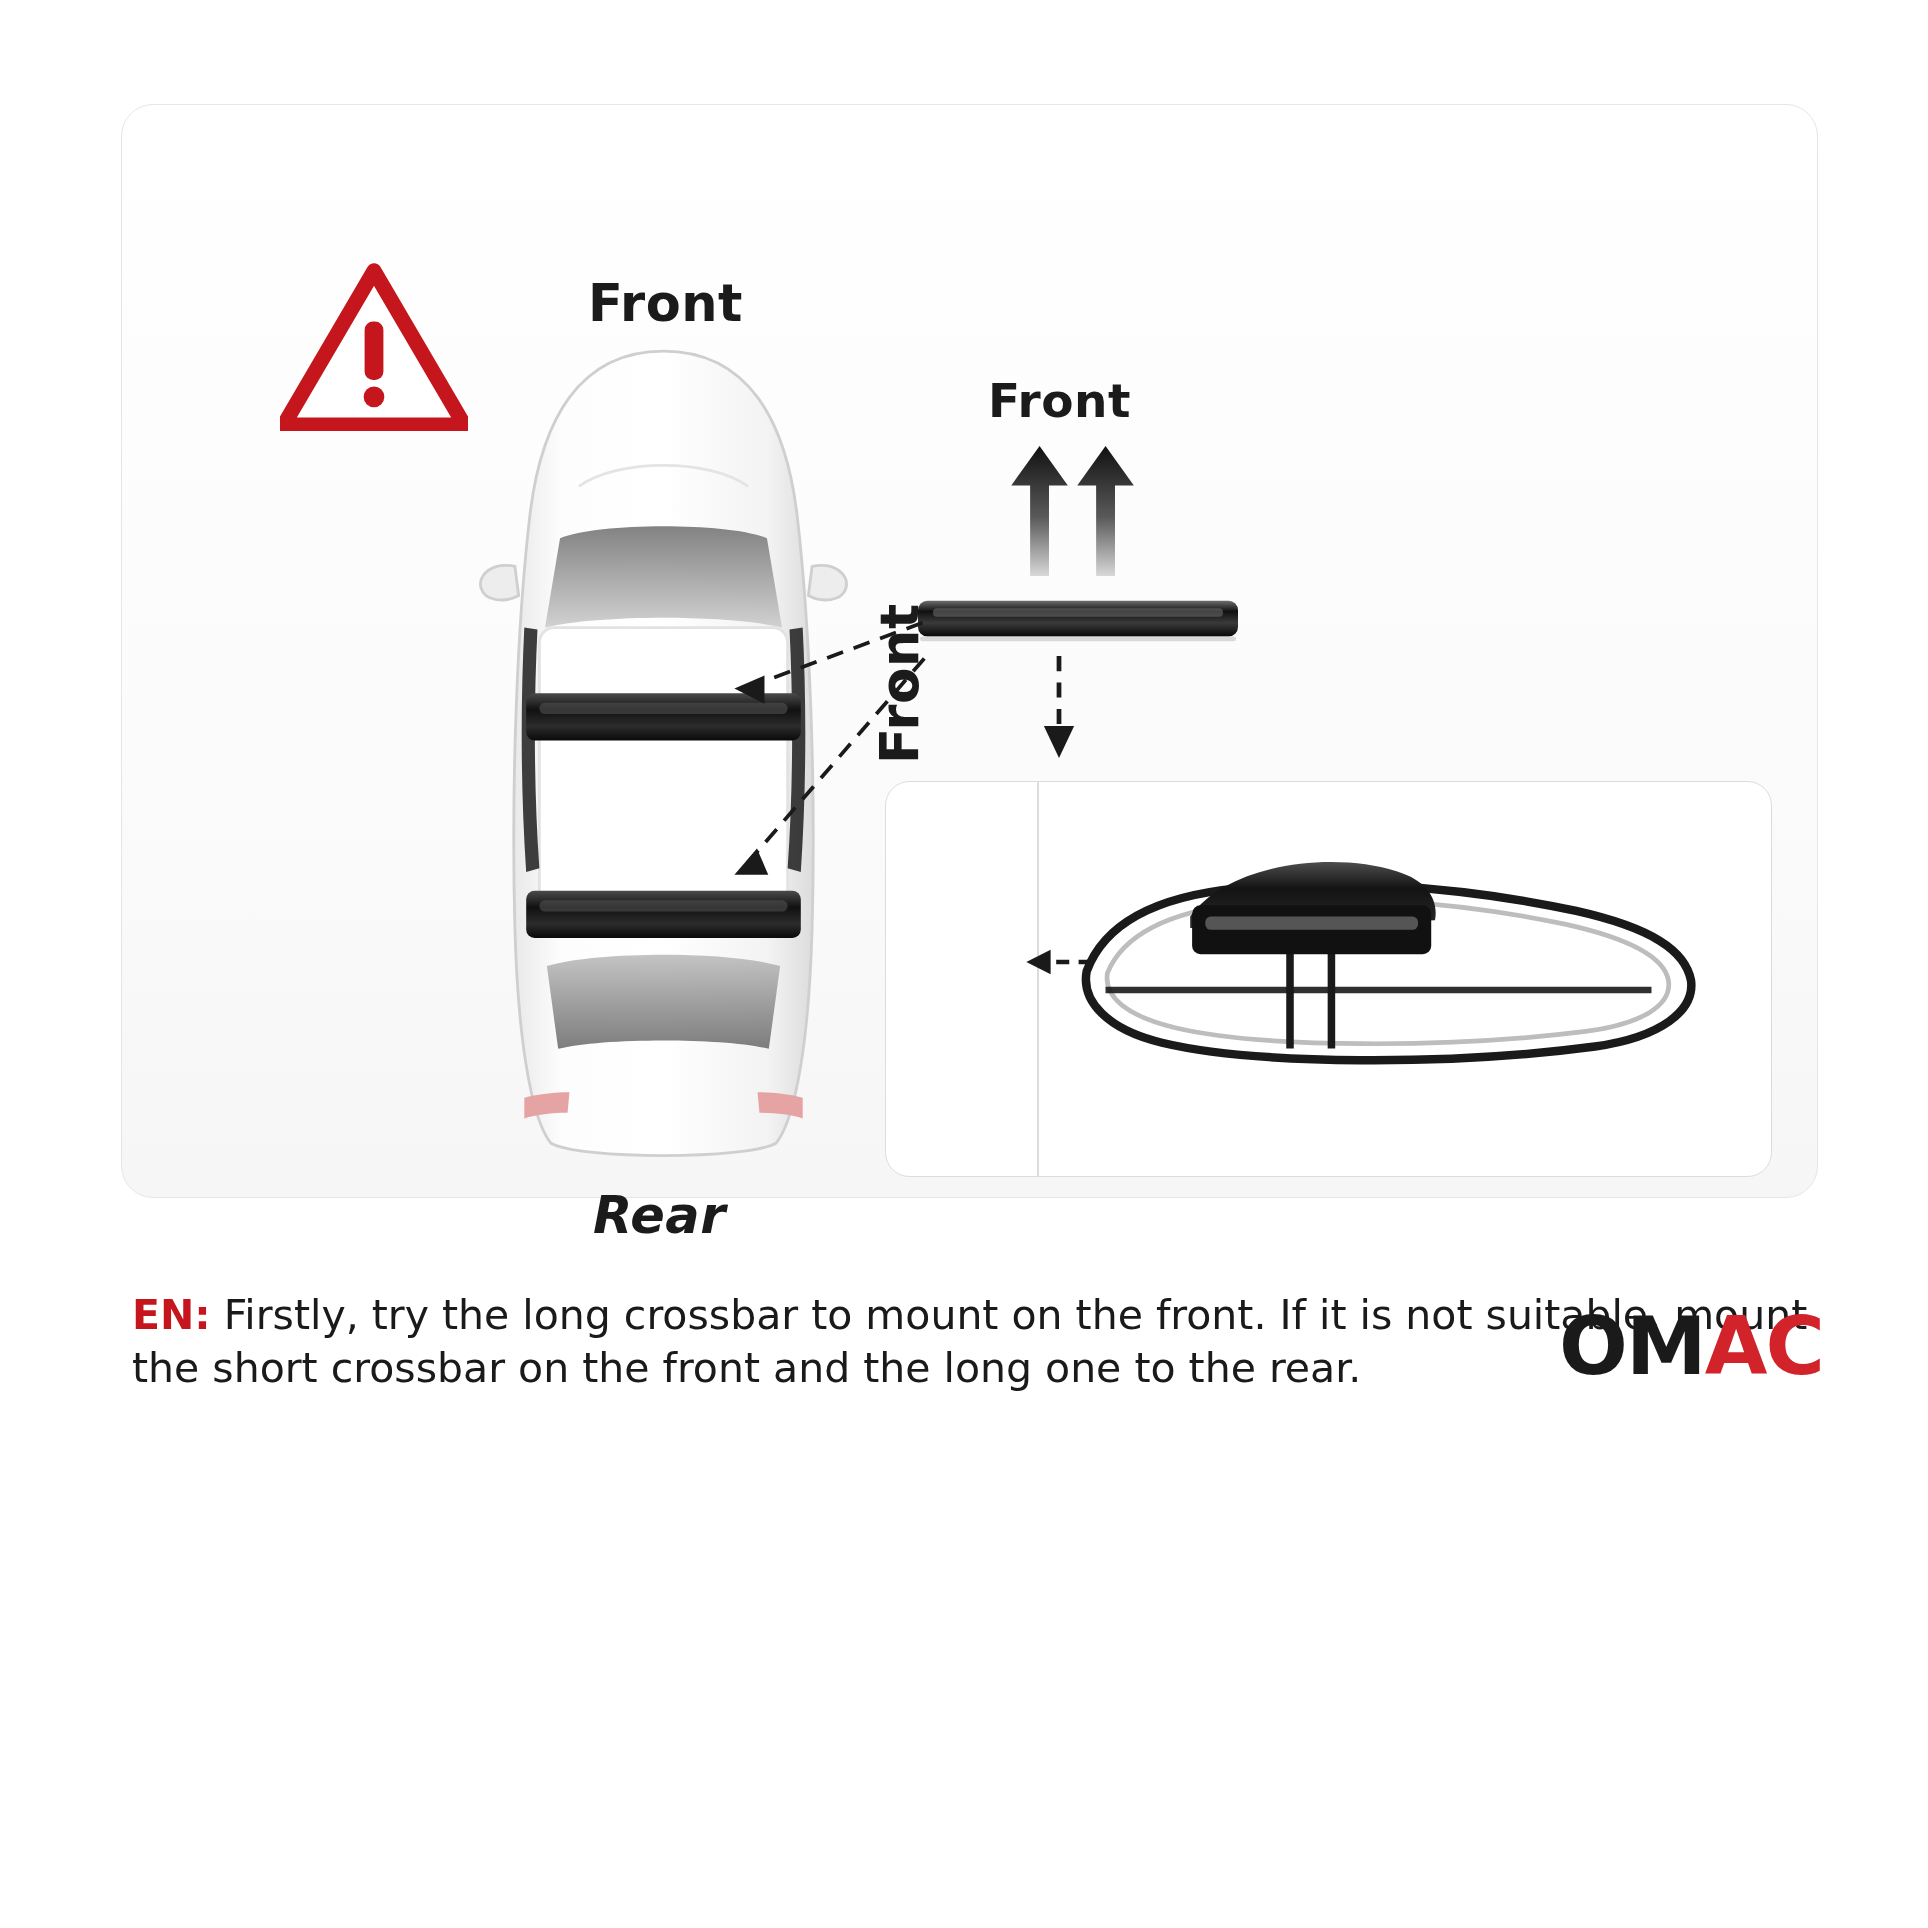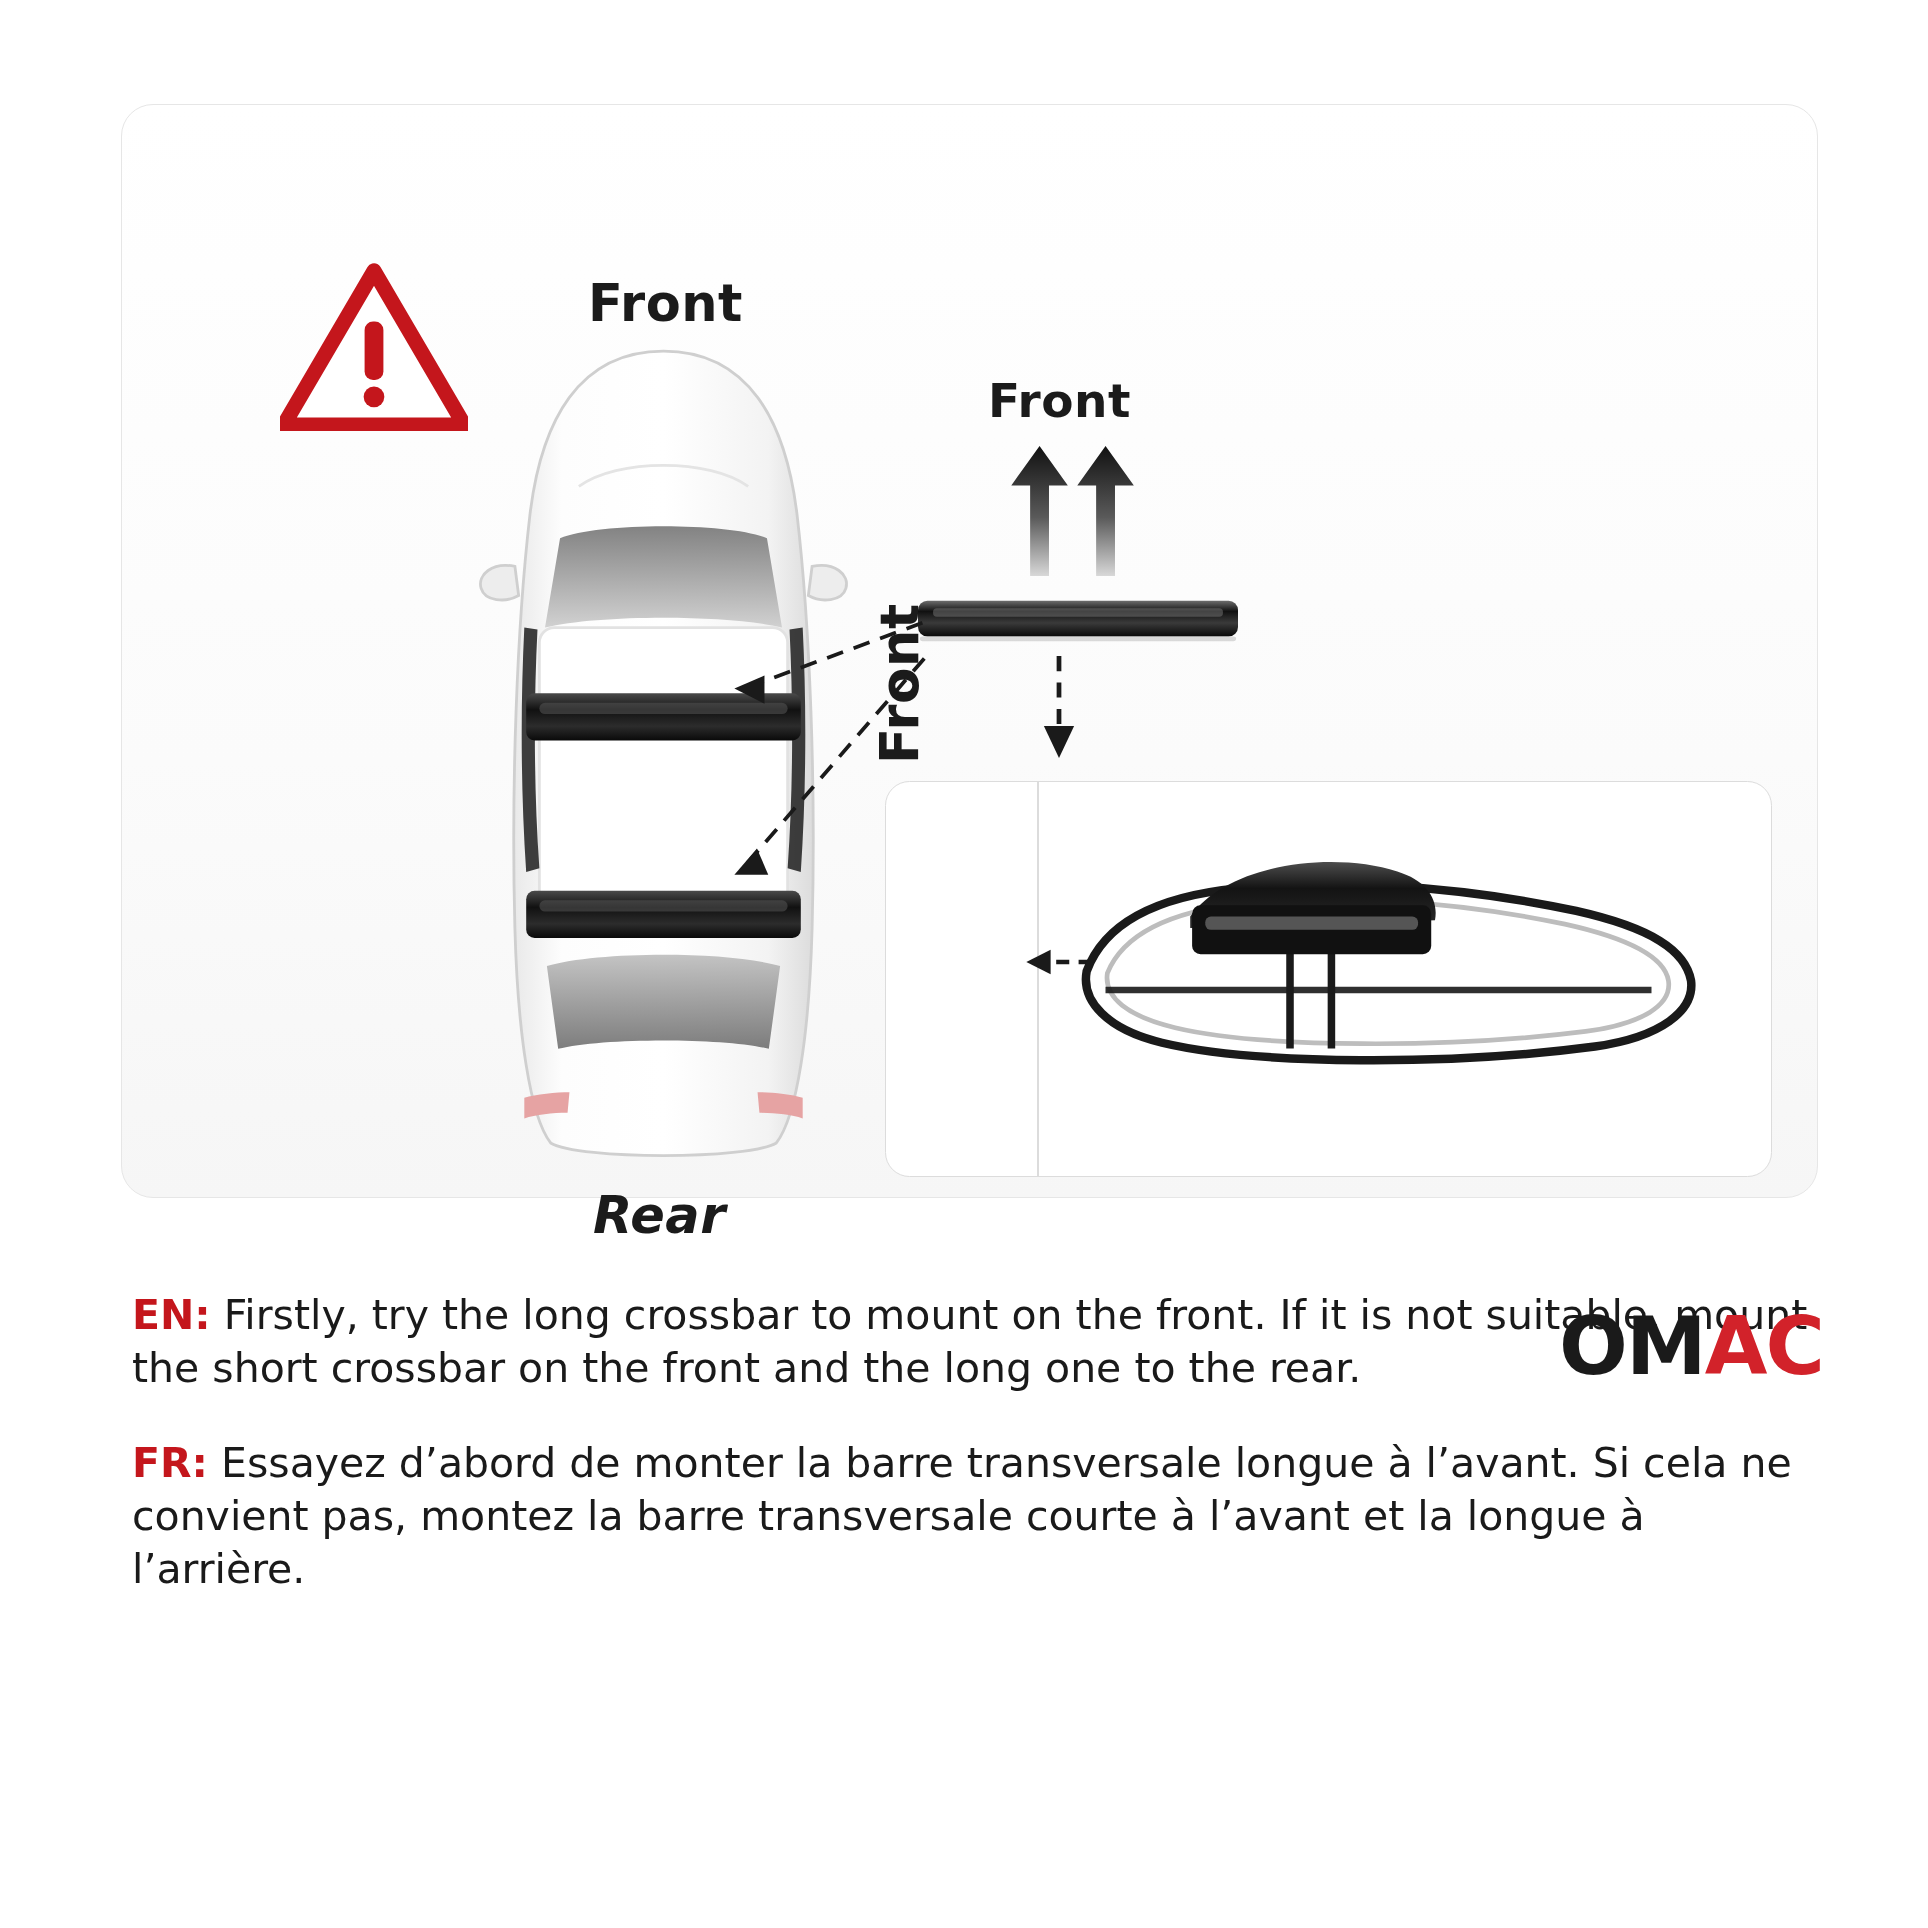--- a/index.html
+++ b/index.html
@@ -233,24 +233,20 @@
       </svg>
     </div>
 
   </div>
 
   <div class="texts">
     <p class="para">
       <span class="tag">EN:</span>
       <span>Firstly, try the long crossbar to mount on the front. If it is not suitable, mount the short crossbar on the front and the long one to the rear.</span>
     </p>
-    <p class="para">
-      <span class="tag">FR:</span>
-      <span>Essayez d’abord de monter la barre transversale longue à l’avant. Si cela ne convient pas, montez la barre transversale courte à l’avant et la longue à l’arrière.</span>
-    </p>
   </div>
 
   <div class="logo">
     <span class="k">OM</span><span class="r">A</span><span class="r">C</span>
   </div>
 
 </div>
 
 
 </body></html>

